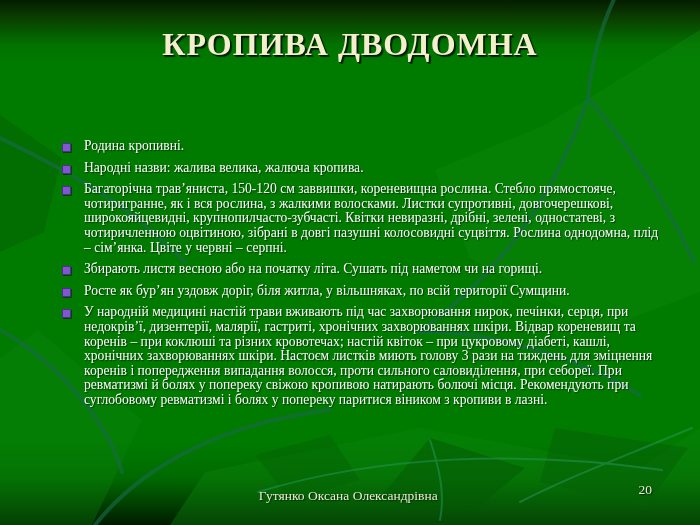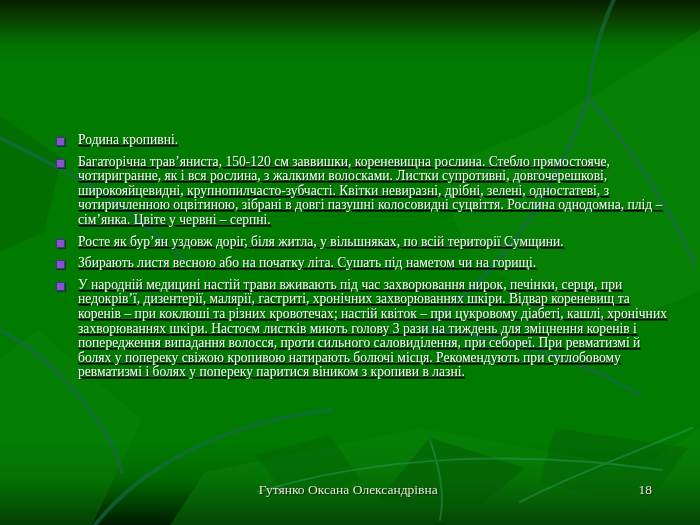--- a/index.html
+++ b/index.html
@@ -29,24 +29,23 @@
     font-weight: bold;
     line-height: 44px;
     letter-spacing: 1px;
     text-shadow: 2px 2px 1px rgba(0, 25, 0, 0.85), 1px 1px 0 rgba(0, 25, 0, 0.9);
   }
   .bullets {
     position: absolute;
     top: 129px;
     left: 52px;
     right: 22px;
-    margin: 4px;
+    margin: 10px;
     padding: 0;
     list-style: none;
-    text-decoration: underline;
   }
   .bullet-item {
     display: flex;
     align-items: flex-start;
     gap: 13px;
     margin-bottom: 7px;
   }
   .marker {
     flex: 0 0 auto;
     width: 7px;
@@ -71,20 +70,21 @@
     color: #ece9d8;
     font-size: 13.5px;
     line-height: 16px;
     text-shadow: 1px 1px 1px rgba(0, 30, 0, 0.8);
   }
   .author {
     position: absolute;
     left: 50%;
     transform: translateX(-51%);
     white-space: nowrap;
+    margin-top: 6px;
   }
   .page-number {
     position: absolute;
     right: 48px;
   }
 </style>
 </head>
 <body>
 
 <div class="slide">
@@ -109,43 +109,48 @@
       <path d="M0,330 C58,362 108,422 122,472"></path>
     </g>
     <g fill="none" stroke="#2f9b6b" stroke-width="2" stroke-linecap="round" opacity="0.45">
       <path d="M258,492 C380,455 520,450 662,470"></path>
       <path d="M692,428 C610,462 562,480 520,502"></path>
       <path d="M430,440 C440,470 445,495 440,520"></path>
     </g>
   </svg>
 
   <div class="title">
+    <div>КРОПИВА ДВОДОМНА</div>
   </div>
 
   <ul class="bullets">
     <li class="bullet-item">
       <span class="marker"></span>
       <span class="bullet-text">Родина кропивні.</span>
     </li>
     <li class="bullet-item">
       <span class="marker"></span>
+      <span class="bullet-text">Народні назви: жалива велика, жалюча кропива.</span>
+    </li>
+    <li class="bullet-item">
+      <span class="marker"></span>
       <span class="bullet-text">Багаторічна трав’яниста, 150-120 см заввишки, кореневищна рослина. Стебло прямостояче, чотиригранне, як і вся рослина, з жалкими волосками. Листки супротивні, довгочерешкові, широкояйцевидні, крупнопилчасто-зубчасті. Квітки невиразні, дрібні, зелені, одностатеві, з чотиричленною оцвітиною, зібрані в довгі пазушні колосовидні суцвіття. Рослина однодомна, плід – сім’янка. Цвіте у червні – серпні.</span>
     </li>
     <li class="bullet-item">
       <span class="marker"></span>
-      <span class="bullet-text">Росте як бур’ян уздовж доріг, біля житла, у вільшняках, по всій території Сумщини.</span>
+      <span class="bullet-text">Збирають листя весною або на початку літа. Сушать під наметом чи на горищі.</span>
     </li>
     <li class="bullet-item">
       <span class="marker"></span>
-      <span class="bullet-text">Збирають листя весною або на початку літа. Сушать під наметом чи на горищі.</span>
+      <span class="bullet-text">Росте як бур’ян уздовж доріг, біля житла, у вільшняках, по всій території Сумщини.</span>
     </li>
     <li class="bullet-item">
       <span class="marker"></span>
       <span class="bullet-text">У народній медицині настій трави вживають під час захворювання нирок, печінки, серця, при недокрів’ї, дизентерії, малярії, гастриті, хронічних захворюваннях шкіри. Відвар кореневищ та коренів – при коклюші та різних кровотечах; настій квіток – при цукровому діабеті, кашлі, хронічних захворюваннях шкіри. Настоєм листків миють голову 3 рази на тиждень для зміцнення коренів і попередження випадання волосся, проти сильного саловиділення, при себореї. При ревматизмі й болях у попереку свіжою кропивою натирають болючі місця. Рекомендують при суглобовому ревматизмі і болях у попереку паритися віником з кропиви в лазні.</span>
     </li>
   </ul>
 
   <div class="footer">
     <span class="author">Гутянко Оксана Олександрівна</span>
-    <span class="page-number">18</span>
+    <span class="page-number">20</span>
   </div>
 
 </div>
 
 </body></html>

